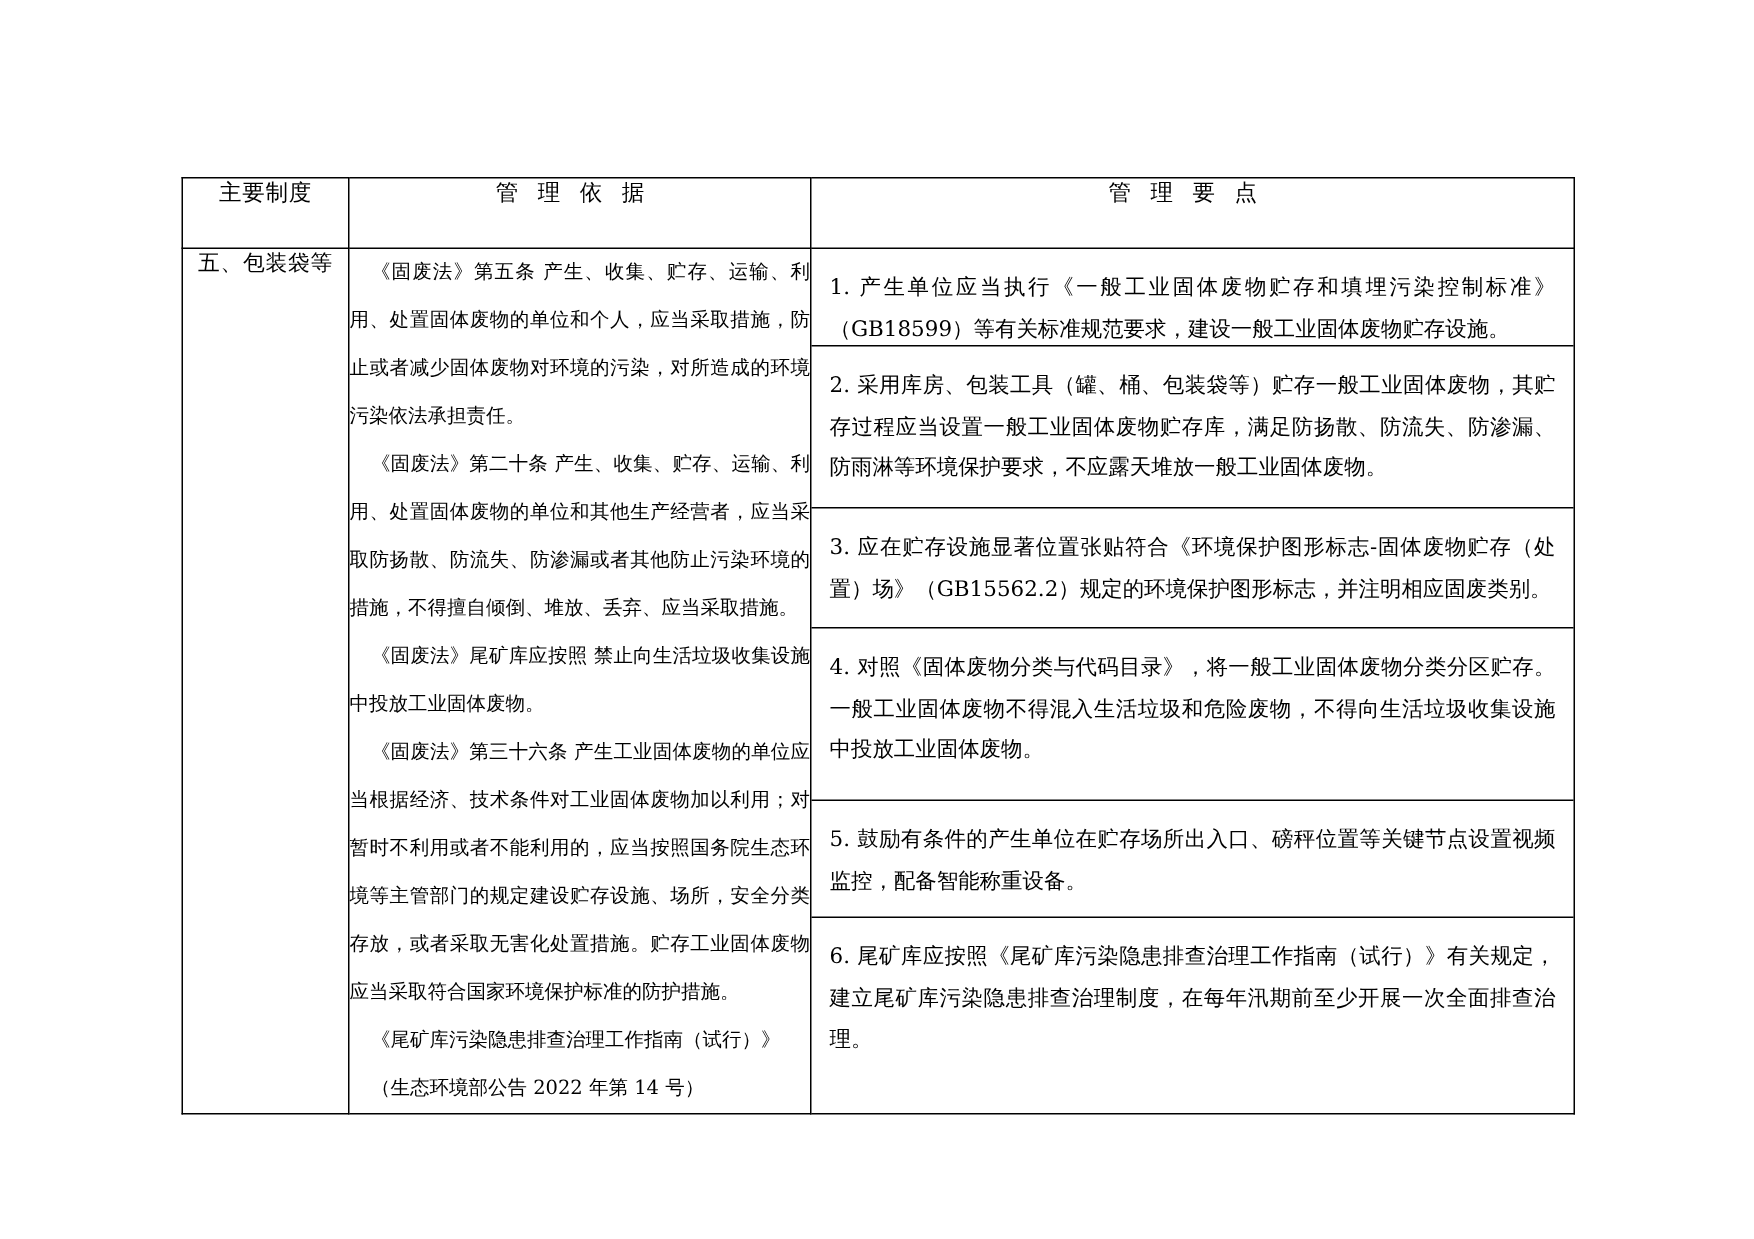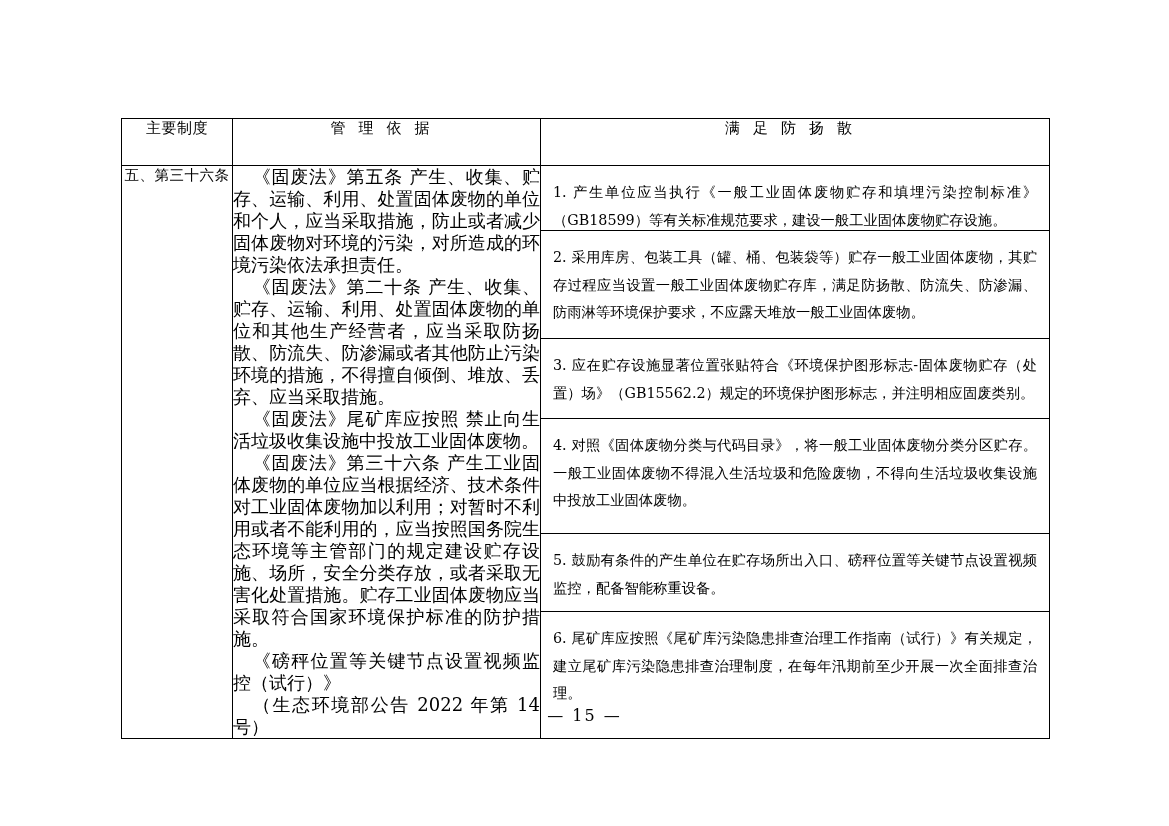--- a/index.html
+++ b/index.html
@@ -65,22 +65,22 @@
   .rowlabel-cell {
     text-align: center;
     vertical-align: middle;
     font-size: 14.5px;
     letter-spacing: 0.5px;
   }
 
   
   .basis-cell {
     padding: 14px 13px 12px 13px;
-    font-size: 18px;
-    line-height: 22px;
+    font-size: 13px;
+    line-height: 32px;
     text-align: justify;
     text-justify: inter-ideograph;
   }
   .basis-para {
     margin: 0;
     text-indent: 1.1em;
   }
 
   
   .points-cell {
@@ -134,34 +134,34 @@
   <table id="doc-table">
     <colgroup>
       <col class="c1">
       <col class="c2">
       <col class="c3">
     </colgroup>
     <thead>
       <tr>
         <th class="hdr-cell">主要制度</th>
         <th class="hdr-cell hdr-spaced">管理依据</th>
-        <th class="hdr-cell hdr-spaced">满足防扬散</th>
+        <th class="hdr-cell hdr-spaced">管理要点</th>
       </tr>
     </thead>
     <tbody>
       <tr>
 
-        <td class="rowlabel-cell">五、第三十六条</td>
+        <td class="rowlabel-cell">五、包装袋等</td>
 
         <td class="basis-cell">
           <p class="basis-para">《固废法》第五条 产生、收集、贮存、运输、利用、处置固体废物的单位和个人，应当采取措施，防止或者减少固体废物对环境的污染，对所造成的环境污染依法承担责任。</p>
           <p class="basis-para">《固废法》第二十条 产生、收集、贮存、运输、利用、处置固体废物的单位和其他生产经营者，应当采取防扬散、防流失、防渗漏或者其他防止污染环境的措施，不得擅自倾倒、堆放、丢弃、应当采取措施。</p>
           <p class="basis-para">《固废法》尾矿库应按照 禁止向生活垃圾收集设施中投放工业固体废物。</p>
           <p class="basis-para">《固废法》第三十六条 产生工业固体废物的单位应当根据经济、技术条件对工业固体废物加以利用；对暂时不利用或者不能利用的，应当按照国务院生态环境等主管部门的规定建设贮存设施、场所，安全分类存放，或者采取无害化处置措施。贮存工业固体废物应当采取符合国家环境保护标准的防护措施。</p>
-          <p class="basis-para">《磅秤位置等关键节点设置视频监控（试行）》</p>
+          <p class="basis-para">《尾矿库污染隐患排查治理工作指南（试行）》</p>
           <p class="basis-para">（生态环境部公告 2022 年第 14 号）</p>
         </td>
 
         <td class="points-cell">
           <div class="point-row pr1">
             <p class="point-text">1. 产生单位应当执行《一般工业固体废物贮存和填埋污染控制标准》（GB18599）等有关标准规范要求，建设一般工业固体废物贮存设施。</p>
           </div>
           <div class="point-row pr2">
             <p class="point-text">2. 采用库房、包装工具（罐、桶、包装袋等）贮存一般工业固体废物，其贮存过程应当设置一般工业固体废物贮存库，满足防扬散、防流失、防渗漏、防雨淋等环境保护要求，不应露天堆放一般工业固体废物。</p>
           </div>
@@ -176,17 +176,14 @@
           </div>
           <div class="point-row pr6 last">
             <p class="point-text">6. 尾矿库应按照《尾矿库污染隐患排查治理工作指南（试行）》有关规定，建立尾矿库污染隐患排查治理制度，在每年汛期前至少开展一次全面排查治理。</p>
           </div>
         </td>
 
       </tr>
     </tbody>
   </table>
 
-  <div id="page-footer">
-    <span class="dash">—</span><span>15</span><span class="dash">—</span>
-  </div>
 
 </div>
 
 </body></html>

